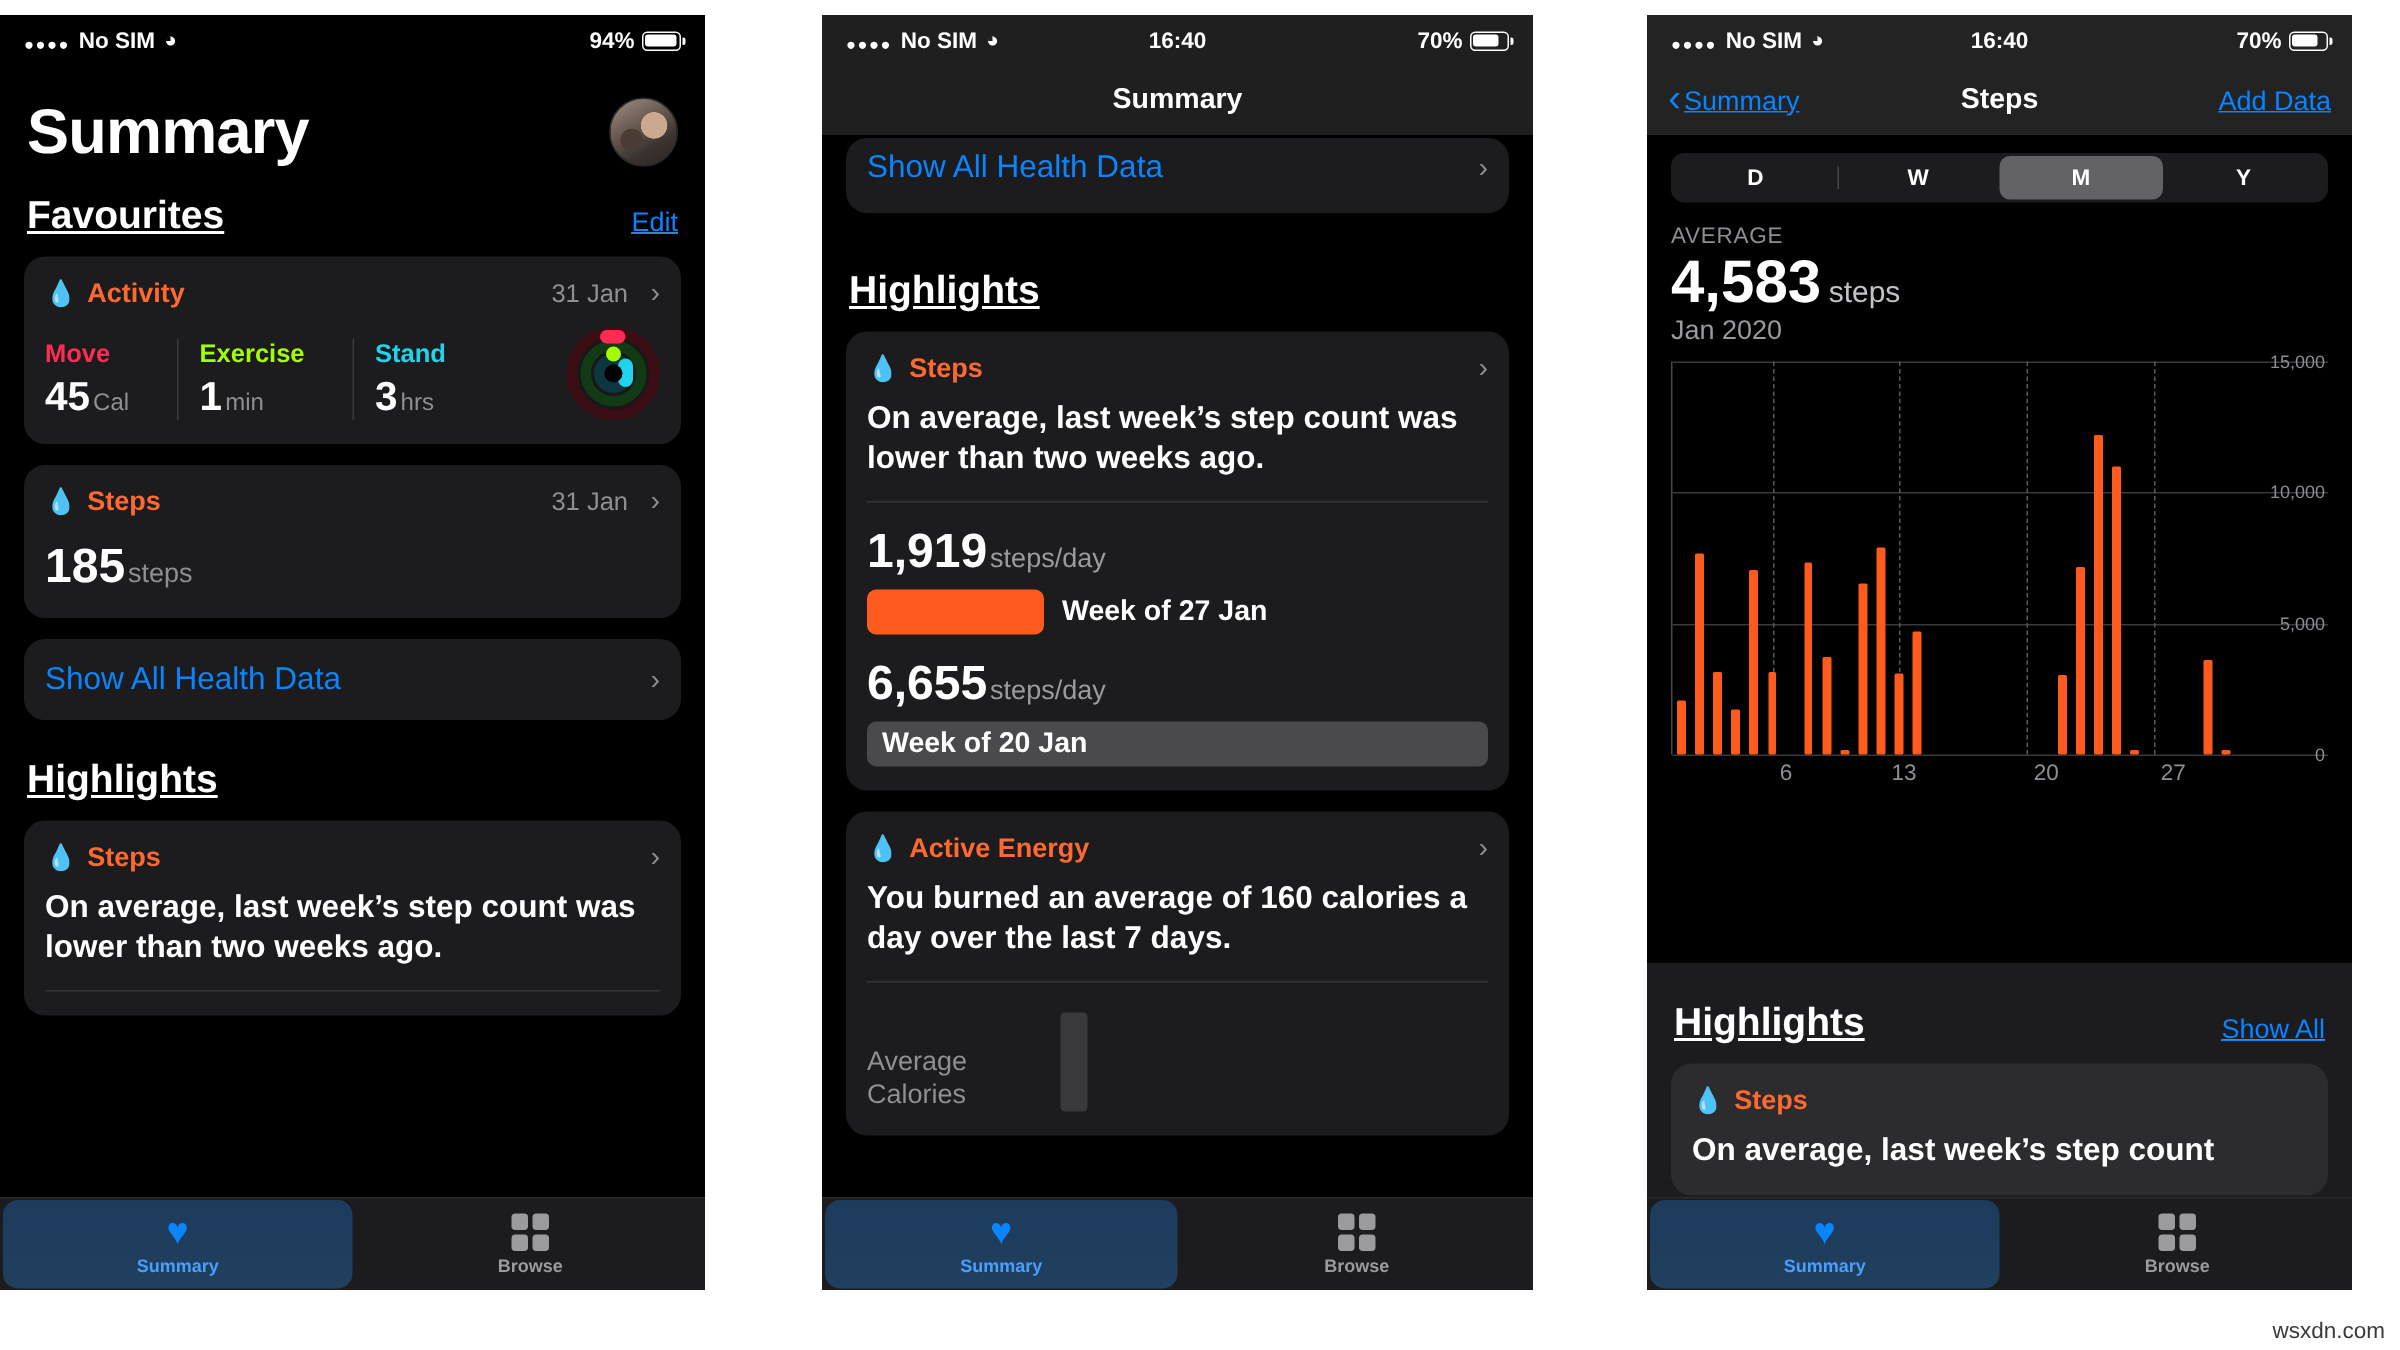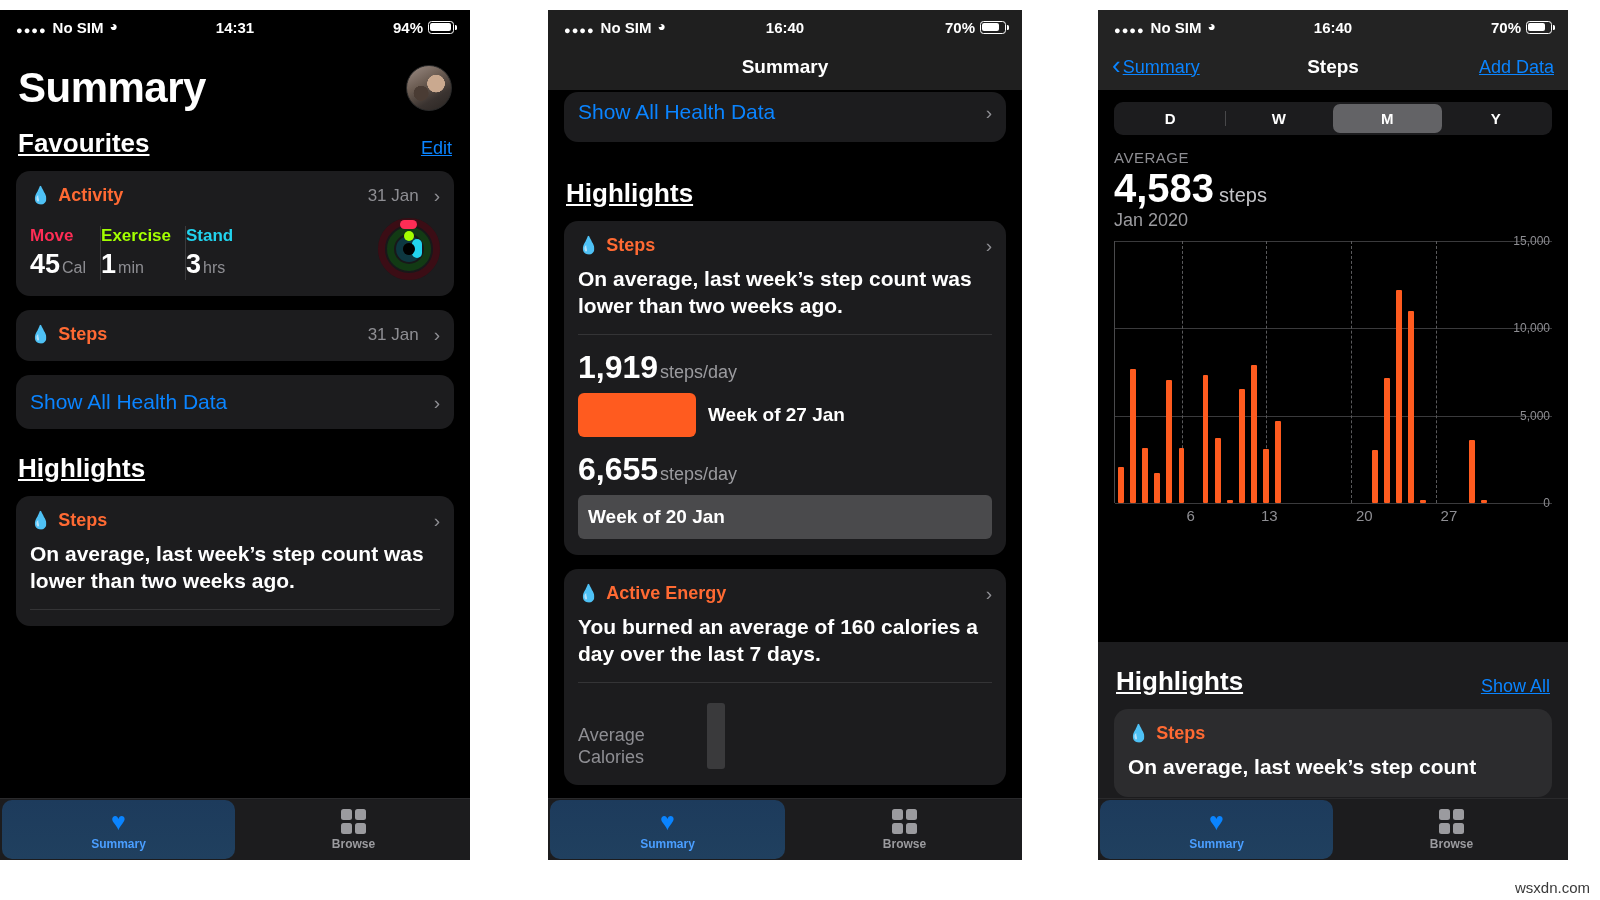--- a/index.html
+++ b/index.html
@@ -95,21 +95,21 @@
     background: #1c1c1e; border-radius: 14px;
     padding: 14px 14px 16px 14px; margin-bottom: 14px;
   }
   .card-head { display:flex; align-items:center; gap: 7px; }
   .flame { color:#ff5b1f; font-size:17px; line-height:1; position:relative; top:0px; }
   .card-title { color:#ff6a33; font-size:18px; font-weight:bold; flex:1; }
   .card-date { color:#8e8e93; font-size:17px; }
   .chev { color:#8e8e93; font-size:19px; margin-left:8px; line-height:1; font-weight:300;}
 
   .rings-row { display:flex; align-items:flex-end; margin-top: 12px; }
-  .metric { padding-right: 14px; border-right: 1px solid #3a3a3c; }
+  .metric { padding-right: 32px; margin-right: 14px; border-right: 1px solid #3a3a3c; }
   .metric:nth-child(3) { border-right: none; }
   .m-label { font-size:17px; font-weight:bold; margin-bottom:3px; }
   .m-move { color:#ff2d55; } .m-ex { color:#a3ff00; } .m-stand { color:#22d3ee; }
   .m-val { font-size:27px; font-weight:bold; color:#fff; }
   .m-unit { font-size:16px; color:#8e8e93; font-weight:normal; margin-left:2px; }
   .rings {
     margin-left:auto; width: 62px; height:62px; border-radius:50%;
     background:#18181a; position:relative;
   }
   .ring { position:absolute; border-radius:50%; }
@@ -132,21 +132,21 @@
   .linkrow .lbl { color:#0a84ff; font-size:21px; flex:1; }
 
   .hl-text { font-size:21px; font-weight:bold; line-height:1.28; margin-top:10px; }
   .divider { height:1px; background:#343436; margin-top:14px; }
 
   
   .cmp-num { font-size:32px; font-weight:bold; margin-top:14px; }
   .cmp-num .unit { font-size:18px; color:#9b9b9f; font-weight:normal; margin-left:2px; }
   .cmp-bar-row { display:flex; align-items:center; gap:12px; margin-top:7px; }
   .cmp-bar {
-    height:44px; border-radius:6px; background:#ff5b1f; width:118px; flex:none;
+    height:30px; border-radius:6px; background:#ff5b1f; width:118px; flex:none;
   }
   .cmp-bar.grey { background:#4a4a4c; width:100%; display:flex; align-items:center; padding-left:10px; }
   .cmp-lbl { font-size:19px; font-weight:bold; color:#fff; }
 
   .small-grey { color:#8e8e93; font-size:18px; line-height:1.25; }
   .stub-bar { width:18px; background:#3a3a3c; border-radius:3px; }
 
   
   .segmented {
     display:flex; background:#1c1c1e; border-radius:9px; height:33px;
@@ -203,21 +203,20 @@
 
 <div class="stage">
 
   <div class="phone" id="phone1">
     <div class="statusbar">
       <div class="sb-left">
         <span class="dots">●●●●</span>
         <span>No SIM</span>
         <span class="wifi">◕</span>
       </div>
-      <div class="sb-center">14:31</div>
       <div class="sb-right">
         <span>94%</span>
         <span class="battery">
             <i class="fill" style="width:88%"></i>
           </span>
       </div>
     </div>
 
     <div class="body">
       <div class="bigtitle-row">
@@ -261,20 +260,23 @@
           </div>
         </div>
       </div>
 
       <div class="card">
         <div class="card-head">
           <span class="flame">💧</span>
           <span class="card-title">Steps</span>
           <span class="card-date">31 Jan</span>
           <span class="chev">›</span>
+        </div>
+        <div class="bignum">
+          <span>185</span><span class="unit">steps</span>
         </div>
       </div>
 
       <div class="linkrow">
         <span class="lbl">Show All Health Data</span>
         <span class="chev">›</span>
       </div>
 
       <div class="sec-head-row">
         <div class="sec-head">Highlights</div>

